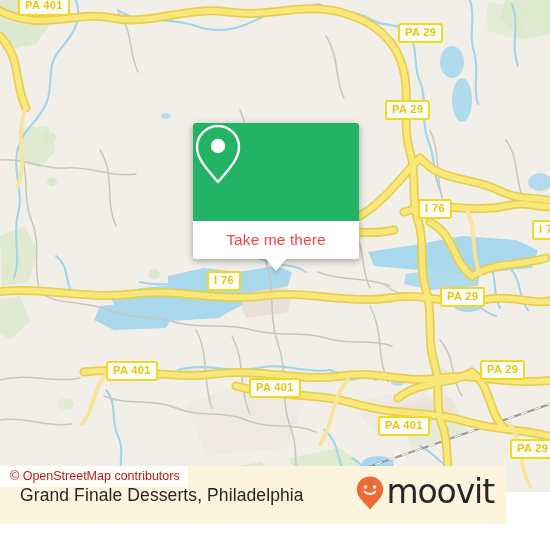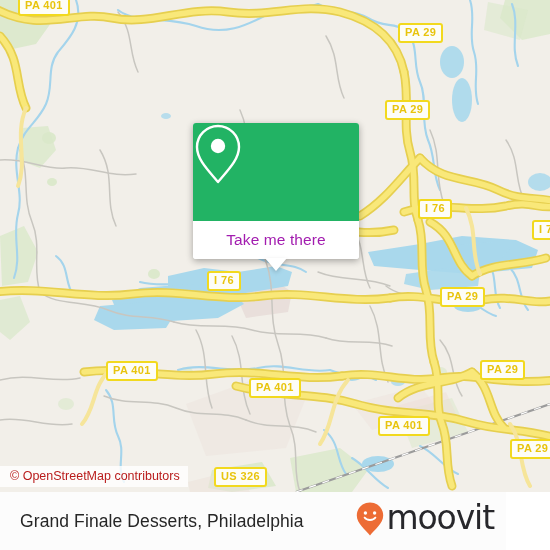--- a/index.html
+++ b/index.html
@@ -48,21 +48,21 @@
     height:98px;
     background:#22b364;
     border-radius:3px 3px 0 0;
     display:flex;align-items:center;justify-content:center;
   }
   #callout-green svg{display:block;}
   #callout-label{
     height:38px;
     display:flex;align-items:center;justify-content:center;
     font-size:15.5px;
-    color:#a21caf;
+    color:#ef4444;
     background:#ffffff;
     border-radius:0 0 3px 3px;
     letter-spacing:.1px;
   }
   #callout-tail{
     position:absolute;
     left:50%;bottom:-12px;margin-left:-11px;
     width:0;height:0;
     border-left:11px solid transparent;
     border-right:11px solid transparent;
@@ -78,22 +78,22 @@
     background:rgba(255,255,255,.80);
     font-size:12.5px;
     color:#b91c1c;
     white-space:nowrap;
     z-index:40;
   }
 
   
   #footer{
     position:absolute;
-    left:0;top:492px;width:506px;height:58px;
-    background:#e5e5e5;
+    left:0;top:466px;width:506px;height:58px;
+    background:#eab308;
     overflow:hidden;
   }
   #footer-veil{position:absolute;left:0;top:0;width:550px;height:58px;background:rgba(255,255,255,.86);}
   #footer-title{
     position:absolute;left:20px;top:50%;transform:translateY(-50%);
     font-size:17.5px;color:#262626;white-space:nowrap;letter-spacing:.1px;
   }
   #brand{
     position:absolute;right:12px;top:50%;transform:translateY(-50%);
     display:flex;align-items:flex-start;

